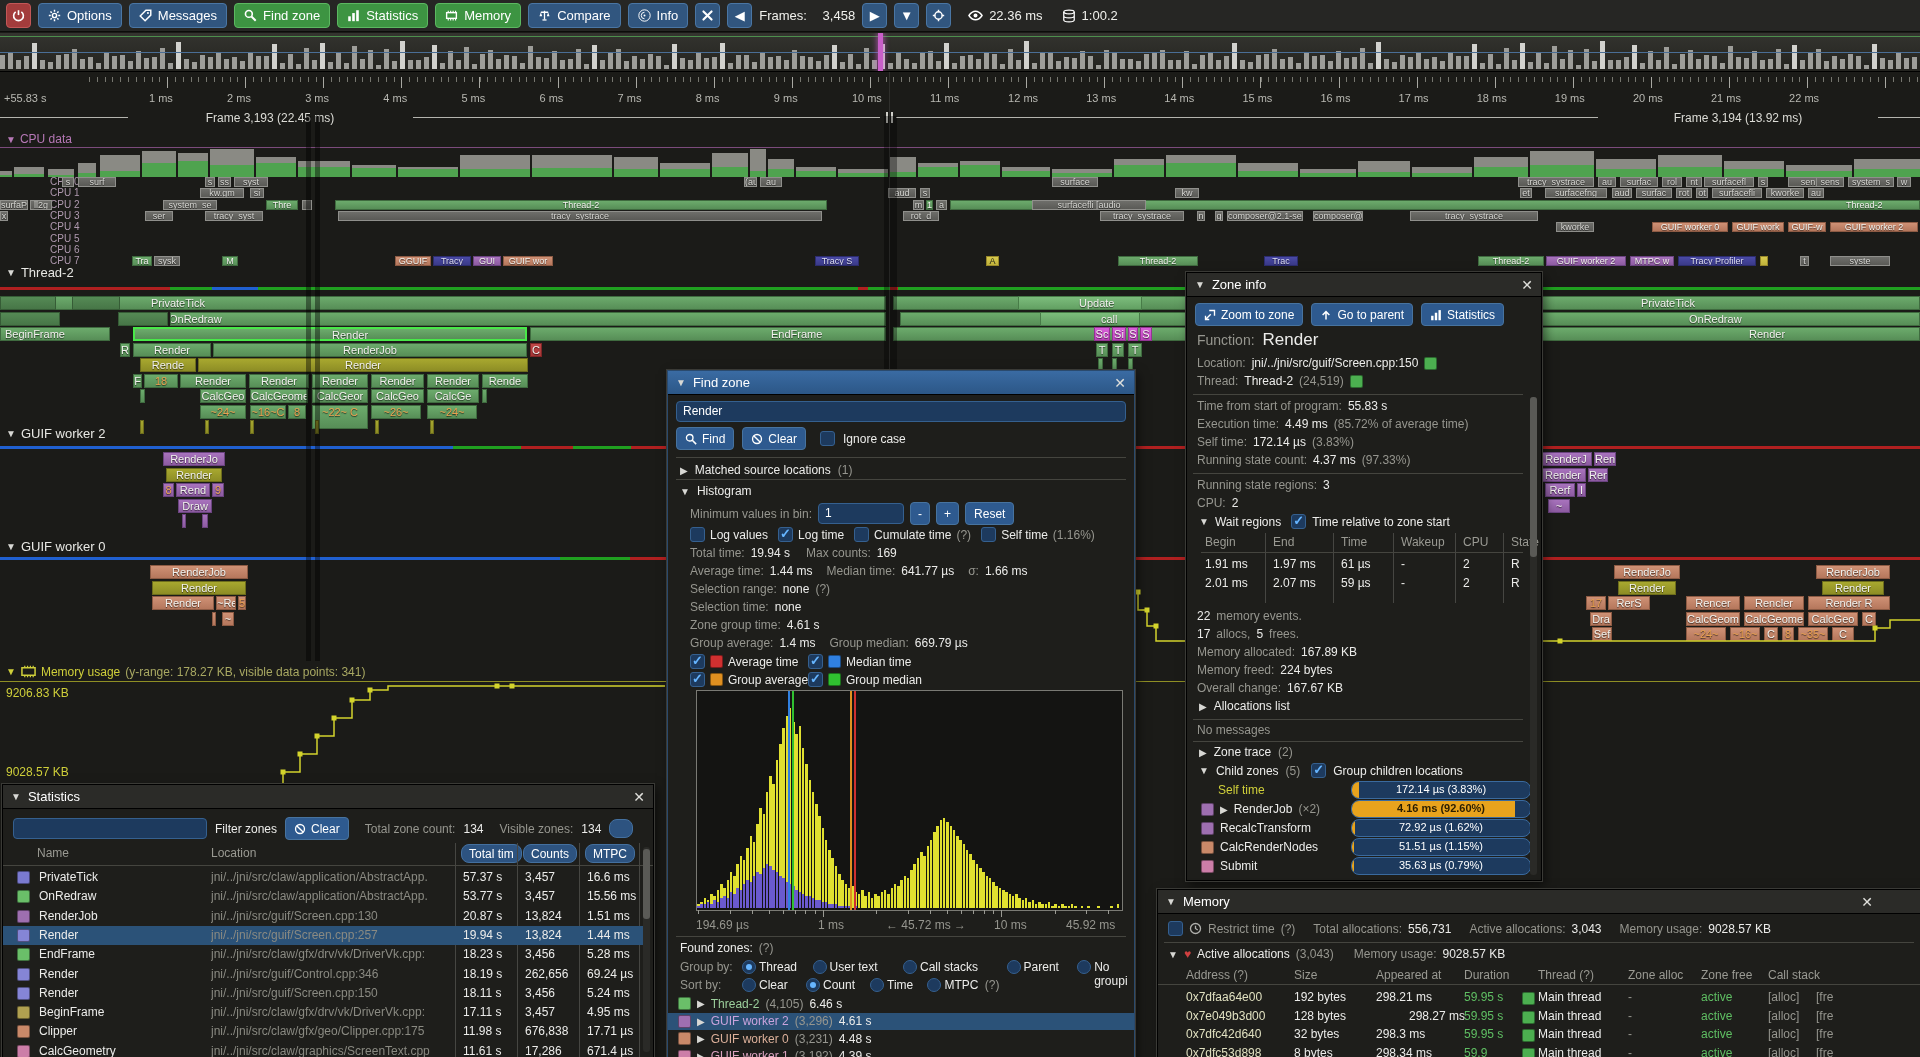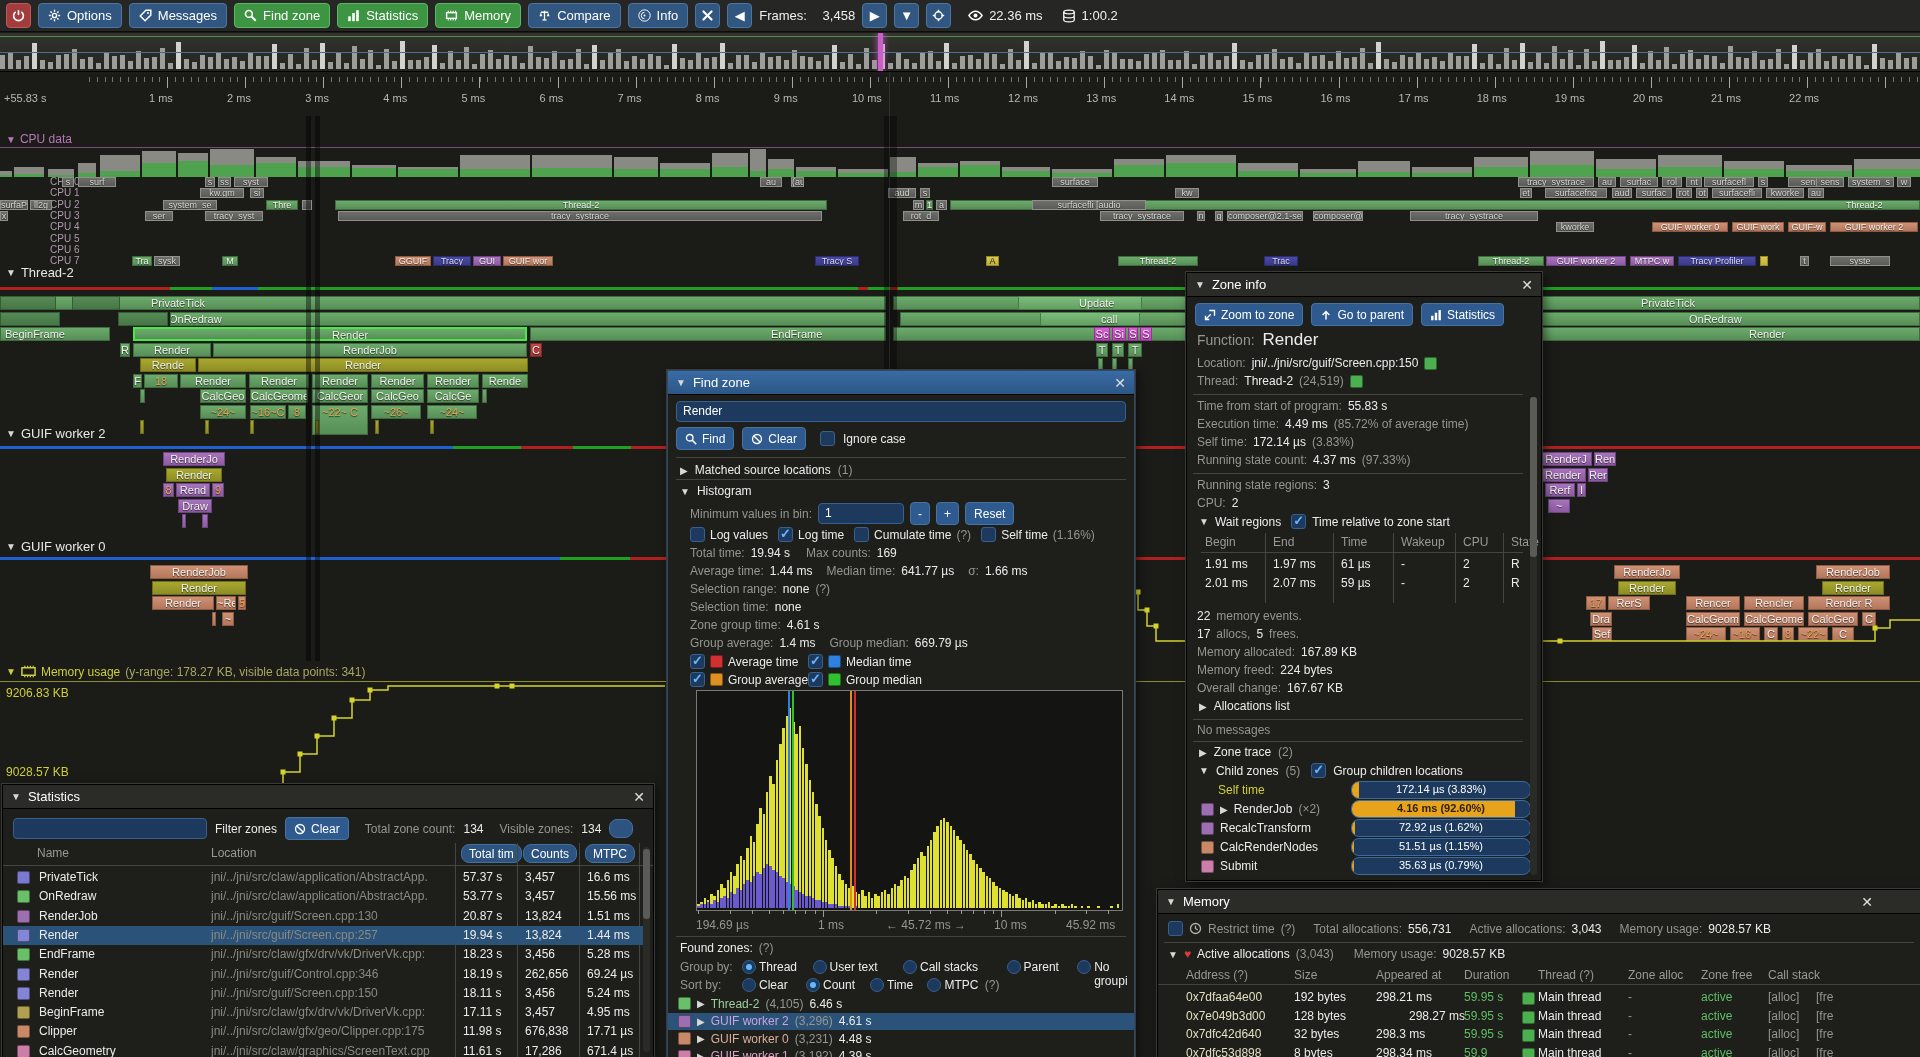--- a/index.html
+++ b/index.html
@@ -709,20 +709,30 @@
       <div style="position: absolute; left: 1650.9px; top: 5px; width: 1px; height: 11px; background: rgb(168, 168, 162);"></div>
       <div style="position: absolute; left: 1632.9px; top: 20px; width: 60px; font-size: 11px; color: rgb(184, 184, 178);">20 ms</div>
       <div style="position: absolute; left: 1729px; top: 5px; width: 1px; height: 11px; background: rgb(168, 168, 162);"></div>
       <div style="position: absolute; left: 1711px; top: 20px; width: 60px; font-size: 11px; color: rgb(184, 184, 178);">21 ms</div>
       <div style="position: absolute; left: 1807.1px; top: 5px; width: 1px; height: 11px; background: rgb(168, 168, 162);"></div>
       <div style="position: absolute; left: 1789.1px; top: 20px; width: 60px; font-size: 11px; color: rgb(184, 184, 178);">22 ms</div>
       <div style="position: absolute; left: 1885.2px; top: 5px; width: 1px; height: 11px; background: rgb(168, 168, 162);"></div>
       <div style="position: absolute; left: 4px; top: 20px; font-size: 11px; color: rgb(184, 184, 178);">+55.83 s</div>
     </div>
 
+  <div class="abs" id="frameband" style="left:0;top:111px;width:1920px;height:12px;">
+      <div style="position: absolute; left: 0px; top: 6px; width: 128px; height: 1px; background: rgb(180, 180, 174);"></div>
+      <div style="position: absolute; left: 413px; top: 6px; width: 467px; height: 1px; background: rgb(180, 180, 174);"></div>
+      <div style="position: absolute; left: 896px; top: 6px; width: 702px; height: 1px; background: rgb(180, 180, 174);"></div>
+      <div style="position: absolute; left: 1876px; top: 6px; width: 44px; height: 1px; background: rgb(180, 180, 174);"></div>
+      <div style="position: absolute; left: 886px; top: 1px; width: 2px; height: 11px; background: rgb(207, 207, 201);"></div>
+      <div style="position: absolute; left: 891px; top: 1px; width: 2px; height: 11px; background: rgb(207, 207, 201);"></div>
+      <div style="position: absolute; left: 130px; top: 0px; width: 280px; text-align: center; font-size: 12px; color: rgb(220, 220, 214); background: rgb(27, 27, 24);">Frame 3,193 (22.45 ms)</div>
+      <div style="position: absolute; left: 1598px; top: 0px; width: 280px; text-align: center; font-size: 12px; color: rgb(220, 220, 214); background: rgb(27, 27, 24);">Frame 3,194 (13.92 ms)</div>
+    </div>
 
   <div class="row pur" style="left:6px;top:132px;gap:4px;">
       <span class="tri" style="color:#b678b6;">▼</span>
       <span>CPU data</span>
     </div>
   <div class="abs" style="left:0;top:147px;width:1920px;height:1px;background:#7c4b7c;"></div>
   <div class="abs" id="cpu-usage" style="left:0;top:150px;width:1920px;height:27px;">
       <div style="position: absolute; bottom: 0px; left: 0px; width: 12px; height: 6px; background: rgb(138, 138, 132);"></div>
       <div style="position: absolute; bottom: 0px; left: 0px; width: 12px; height: 2px; background: rgb(79, 163, 79);"></div>
       <div style="position: absolute; bottom: 0px; left: 14px; width: 30px; height: 10px; background: rgb(138, 138, 132);"></div>
@@ -802,21 +812,21 @@
       <div style="position: absolute; bottom: 0px; left: 1854px; width: 66px; height: 18px; background: rgb(138, 138, 132);"></div>
       <div style="position: absolute; bottom: 0px; left: 1854px; width: 66px; height: 8px; background: rgb(79, 163, 79);"></div>
     </div>
   <div class="abs" id="cpu-rows" style="left:0;top:0;width:1920px;height:0;">
       <div style="position: absolute; left: 50px; top: 176px; font-size: 10px; color: rgb(176, 154, 176);">CPU 0</div>
       <div class="zone zgr" style="left: 62px; top: 177px; width: 12px; height: 10px; line-height: 8px; font-size: 9px;">s</div>
       <div class="zone zgr" style="left: 78px; top: 177px; width: 38px; height: 10px; line-height: 8px; font-size: 9px;">surf</div>
       <div class="zone zgr" style="left: 205px; top: 177px; width: 10px; height: 10px; line-height: 8px; font-size: 9px;">s</div>
       <div class="zone zgr" style="left: 218px; top: 177px; width: 13px; height: 10px; line-height: 8px; font-size: 9px;">ss</div>
       <div class="zone zgr" style="left: 234px; top: 177px; width: 34px; height: 10px; line-height: 8px; font-size: 9px;">syst</div>
-      <div class="zone zgr" style="left: 744px; top: 177px; width: 13px; height: 10px; line-height: 8px; font-size: 9px; margin-left: 47px;">(au</div>
+      <div class="zone zgr" style="left: 744px; top: 177px; width: 13px; height: 10px; line-height: 8px; font-size: 9px;">(au</div>
       <div class="zone zgr" style="left: 760px; top: 177px; width: 22px; height: 10px; line-height: 8px; font-size: 9px;">au</div>
       <div class="zone zgr" style="left: 1052px; top: 177px; width: 46px; height: 10px; line-height: 8px; font-size: 9px;">surface</div>
       <div class="zone zgr" style="left: 1518px; top: 177px; width: 76px; height: 10px; line-height: 8px; font-size: 9px;">tracy_systrace</div>
       <div class="zone zgr" style="left: 1598px; top: 177px; width: 18px; height: 10px; line-height: 8px; font-size: 9px;">au</div>
       <div class="zone zgr" style="left: 1620px; top: 177px; width: 38px; height: 10px; line-height: 8px; font-size: 9px;">surfac</div>
       <div class="zone zgr" style="left: 1662px; top: 177px; width: 20px; height: 10px; line-height: 8px; font-size: 9px;">rol</div>
       <div class="zone zgr" style="left: 1686px; top: 177px; width: 16px; height: 10px; line-height: 8px; font-size: 9px;">nt</div>
       <div class="zone zgr" style="left: 1704px; top: 177px; width: 50px; height: 10px; line-height: 8px; font-size: 9px;">surfacefl</div>
       <div class="zone zgr" style="left: 1758px; top: 177px; width: 10px; height: 10px; line-height: 8px; font-size: 9px;">s</div>
       <div class="zone zgr" style="left: 1788px; top: 177px; width: 40px; height: 10px; line-height: 8px; font-size: 9px;">sen</div>
@@ -967,21 +977,21 @@
       <div class="zone zg" style="left: 140px; top: 389px; width: 5px; height: 14px; line-height: 12px;"></div>
       <div class="zone zg" style="left: 200px; top: 389px; width: 46px; height: 14px; line-height: 12px;">CalcGeo</div>
       <div class="zone zg" style="left: 250px; top: 389px; width: 58px; height: 14px; line-height: 12px;">CalcGeome</div>
       <div class="zone zg" style="left: 312px; top: 389px; width: 56px; height: 14px; line-height: 12px;">CalcGeor</div>
       <div class="zone zg" style="left: 371px; top: 389px; width: 53px; height: 14px; line-height: 12px;">CalcGeo</div>
       <div class="zone zg" style="left: 427px; top: 389px; width: 52px; height: 14px; line-height: 12px;">CalcGe</div>
       <div class="zone zg" style="left: 482px; top: 389px; width: 5px; height: 14px; line-height: 12px;"></div>
       <div class="zone zg orgtext" style="left: 200px; top: 404.5px; width: 46px; height: 14px; line-height: 12px;">~24~</div>
       <div class="zone zg orgtext" style="left: 250px; top: 404.5px; width: 36px; height: 14px; line-height: 12px;">~16~C</div>
       <div class="zone zg orgtext" style="left: 288px; top: 404.5px; width: 18px; height: 14px; line-height: 12px;">8</div>
-      <div class="zone zg orgtext" style="left: 312px; top: 404.5px; width: 56px; height: 30px; line-height: 12px;">~22~ C</div>
+      <div class="zone zg orgtext" style="left: 312px; top: 404.5px; width: 56px; height: 24px; line-height: 12px;">~22~ C</div>
       <div class="zone zg orgtext" style="left: 371px; top: 404.5px; width: 50px; height: 14px; line-height: 12px;">~26~</div>
       <div class="zone zg orgtext" style="left: 427px; top: 404.5px; width: 50px; height: 14px; line-height: 12px;">~24~</div>
       <div class="zone zo" style="left: 140px; top: 420px; width: 4px; height: 14px; line-height: 12px;"></div>
       <div class="zone zo" style="left: 205px; top: 420px; width: 4px; height: 14px; line-height: 12px;"></div>
       <div class="zone zo" style="left: 250px; top: 420px; width: 4px; height: 14px; line-height: 12px;"></div>
       <div class="zone zo" style="left: 315px; top: 420px; width: 4px; height: 14px; line-height: 12px;"></div>
       <div class="zone zo" style="left: 375px; top: 420px; width: 4px; height: 14px; line-height: 12px;"></div>
       <div class="zone zo" style="left: 430px; top: 420px; width: 4px; height: 14px; line-height: 12px;"></div>
       <div class="row" style="left: 6px; top: 426px; gap: 5px; font-size: 13px; color: rgb(232, 232, 228);">
         <span class="tri">▼</span>
@@ -1035,21 +1045,21 @@
       <div class="zone zs" style="left: 1590px; top: 611.5px; width: 22px; height: 14px; line-height: 12px;">Dra</div>
       <div class="zone zs" style="left: 1686px; top: 611.5px; width: 54px; height: 14px; line-height: 12px;">CalcGeome</div>
       <div class="zone zs" style="left: 1744px; top: 611.5px; width: 60px; height: 14px; line-height: 12px;">CalcGeomet</div>
       <div class="zone zs" style="left: 1808px; top: 611.5px; width: 50px; height: 14px; line-height: 12px;">CalcGeo</div>
       <div class="zone zs" style="left: 1862px; top: 611.5px; width: 14px; height: 14px; line-height: 12px;">C</div>
       <div class="zone zs" style="left: 1592px; top: 627px; width: 20px; height: 14px; line-height: 12px;">Sef</div>
       <div class="zone zs orgtext" style="left: 1686px; top: 627px; width: 40px; height: 14px; line-height: 12px;">~24~</div>
       <div class="zone zs orgtext" style="left: 1730px; top: 627px; width: 30px; height: 14px; line-height: 12px;">~16~</div>
       <div class="zone zs" style="left: 1764px; top: 627px; width: 14px; height: 14px; line-height: 12px;">C</div>
       <div class="zone zs orgtext" style="left: 1782px; top: 627px; width: 12px; height: 14px; line-height: 12px;">8</div>
-      <div class="zone zs orgtext" style="left: 1798px; top: 627px; width: 30px; height: 14px; line-height: 12px;">~22~</div>
+      <div class="zone zs orgtext" style="left: 1798px; top: 627px; width: 30px; height: 14px; line-height: 12px;">~35~</div>
       <div class="zone zs" style="left: 1832px; top: 627px; width: 22px; height: 14px; line-height: 12px;">C</div>
     </div>
 
   <div class="abs" style="left:306px;top:116px;width:5px;height:545px;background:rgba(0,0,0,.42);"></div>
   <div class="abs" style="left:315px;top:116px;width:5px;height:545px;background:rgba(0,0,0,.42);"></div>
   <div class="abs" style="left:884px;top:116px;width:13px;height:545px;background:rgba(0,0,0,.35);"></div>
   <div class="abs" style="left:889px;top:72px;width:1px;height:590px;background:rgba(255,255,255,.09);"></div>
 
   <div class="row" style="left:6px;top:664px;gap:5px;">
     <span class="tri" style="color:#cfcf3a;">▼</span>

